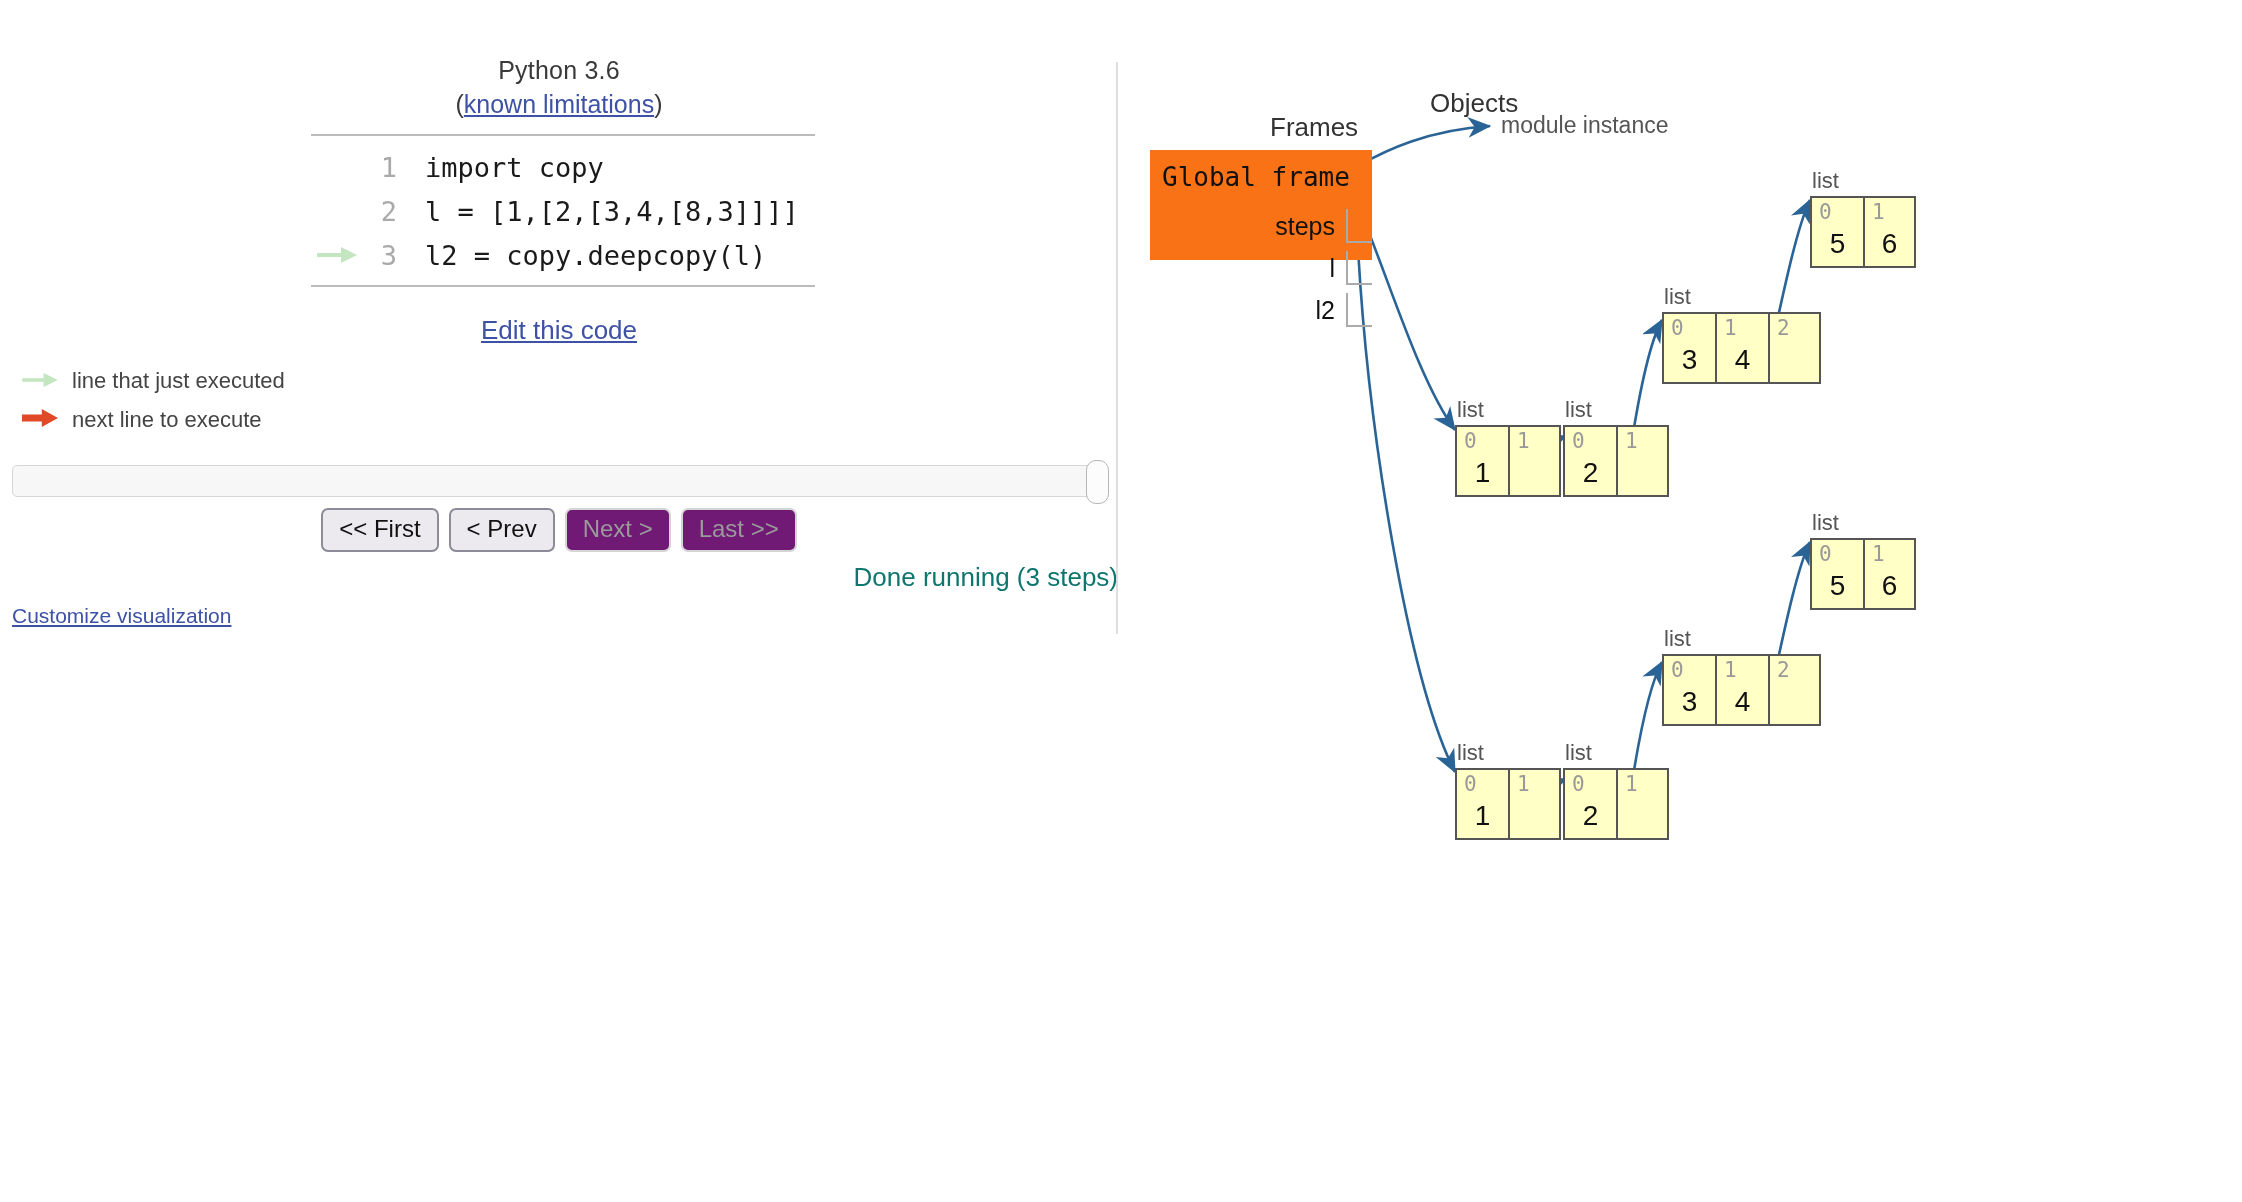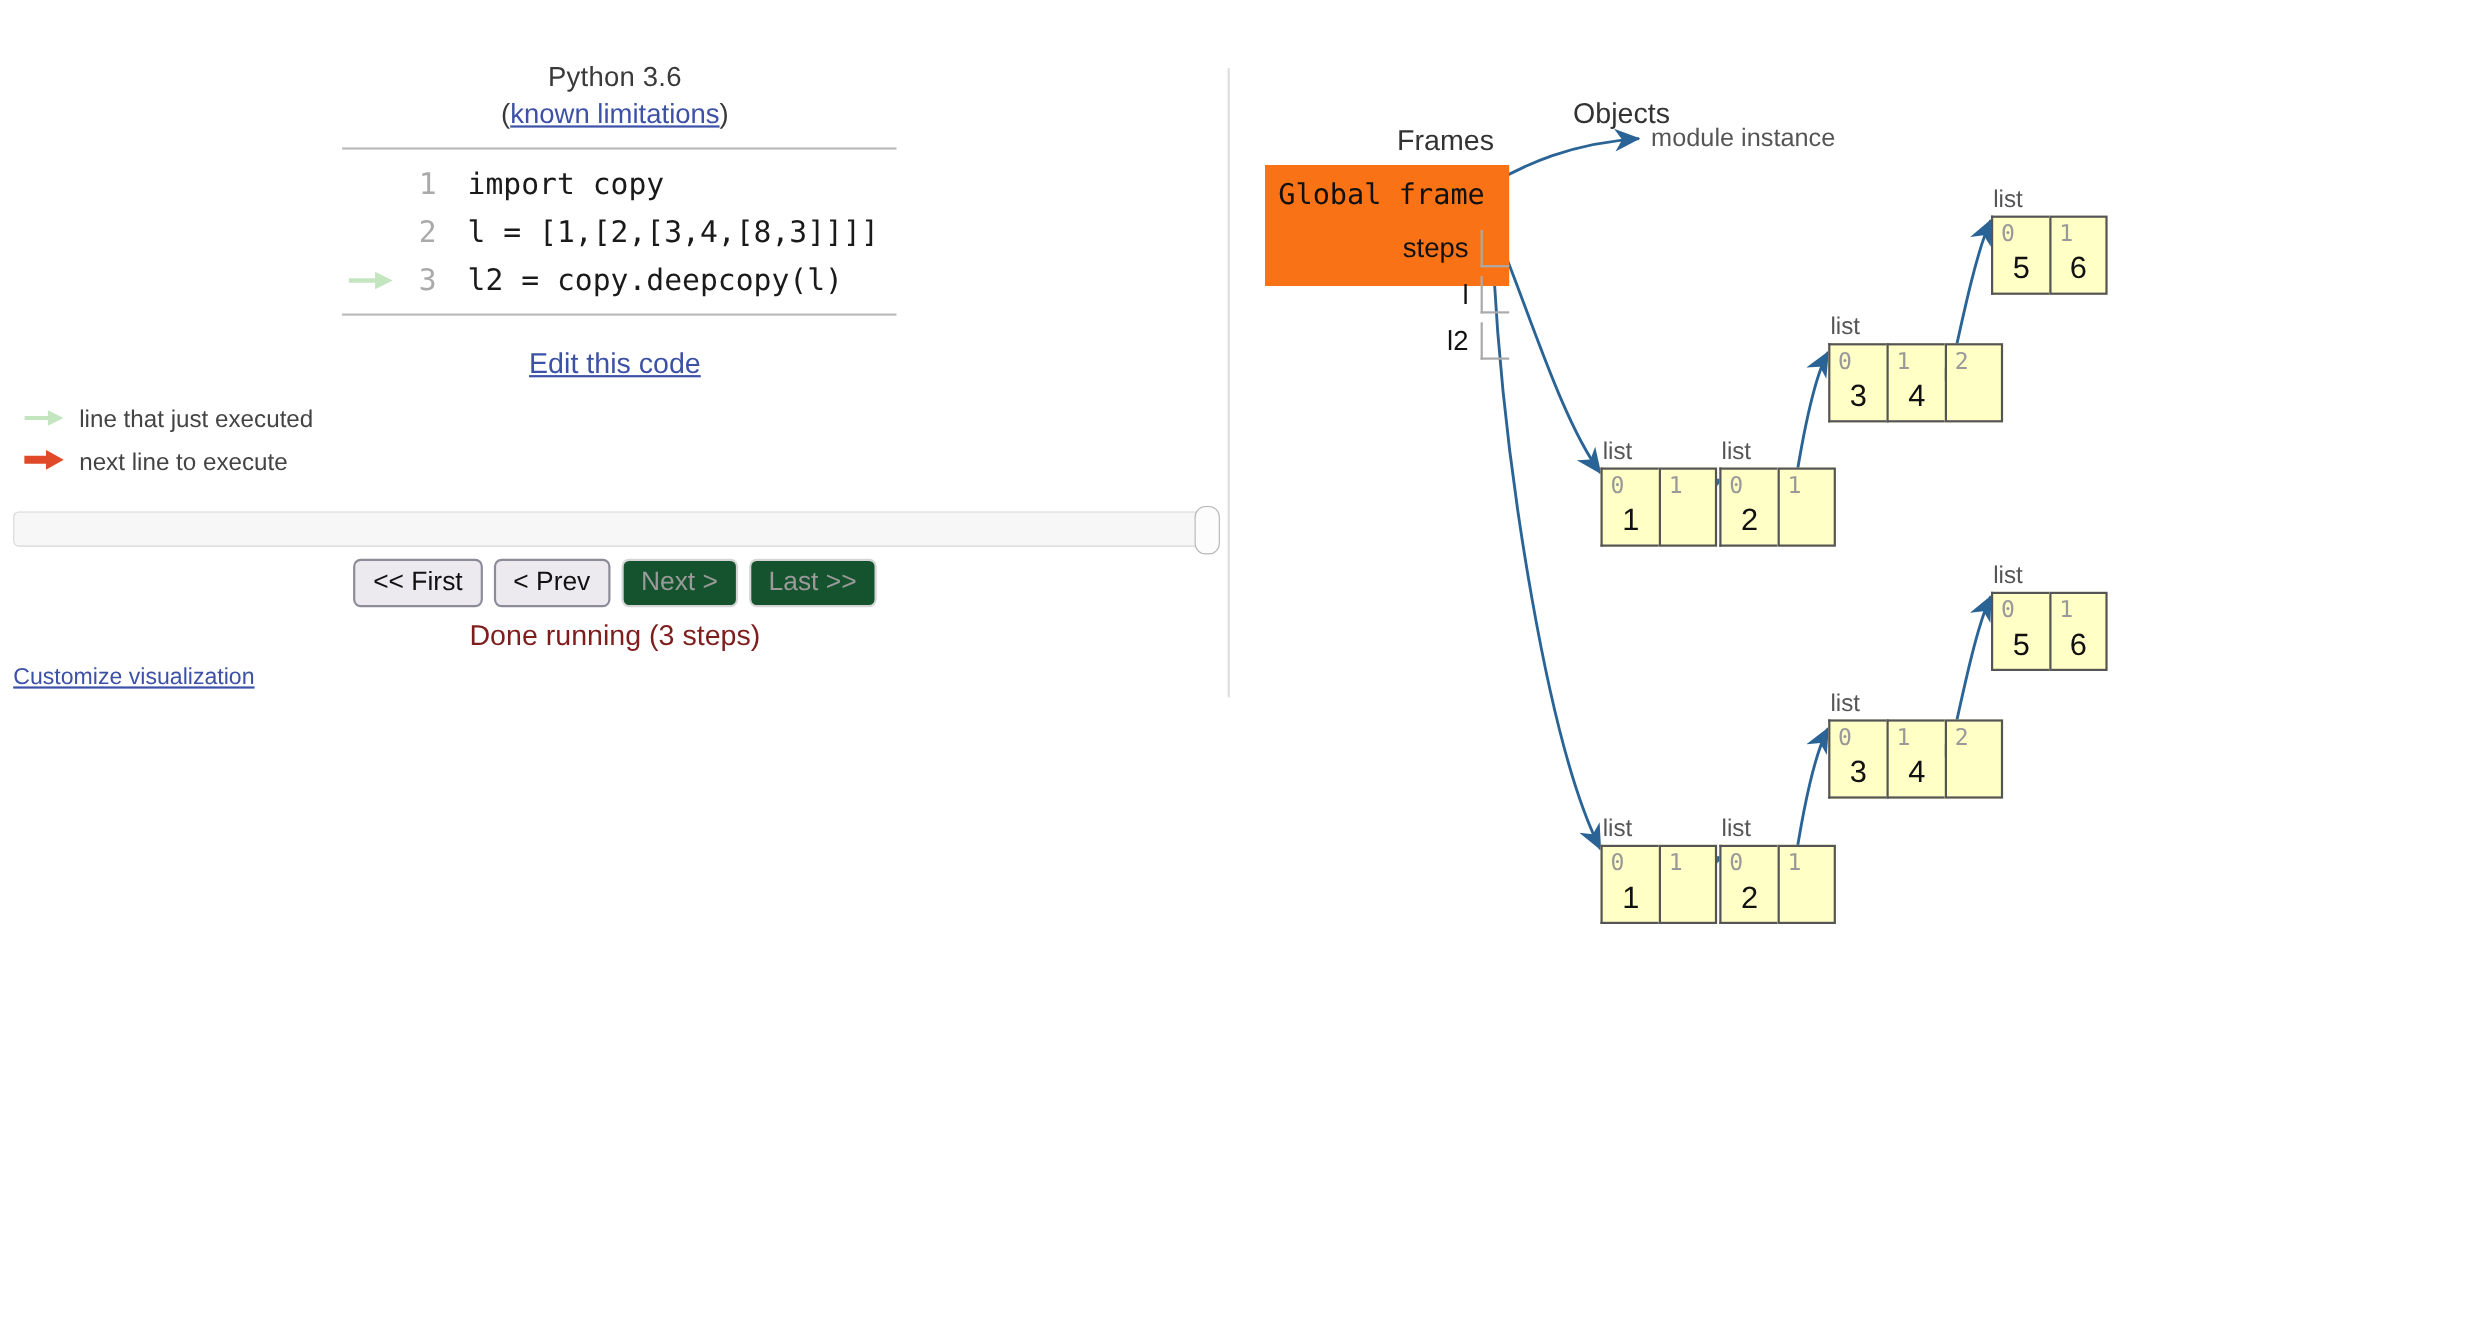--- a/index.html
+++ b/index.html
@@ -72,25 +72,25 @@
   #btn-row {
     position: absolute; left: 0; top: 508px; width: 1118px;
     display: flex; justify-content: center; gap: 10px;
   }
   .step-btn {
     font-family: "Liberation Sans", sans-serif; font-size: 24px;
     padding: 7px 16px 9px 16px; border-radius: 7px;
     background: #eceaef; border: 2px solid #8c8c99; color: #111;
     line-height: 1;
   }
-  .step-btn.disabled { background: #14532d; border-color: #d5d5d5; color: #9a9a9a; }
+  .step-btn.disabled { background: #701a75; border-color: #d5d5d5; color: #9a9a9a; }
 
   .done-text {
     position: absolute; left: 0; top: 562px; width: 1118px;
-    text-align: center; font-size: 26px; color: #7f1d1d;
+    text-align: right; font-size: 26px; color: #0f766e;
   }
   .customize-link { position: absolute; left: 12px; top: 604px; font-size: 21px; }
   .customize-link a { color: #3d51a6; text-decoration: underline; }
 
   
   #divider {
     position: absolute; left: 1116px; top: 62px; width: 2px; height: 572px;
     background: #dedede;
   }
 

